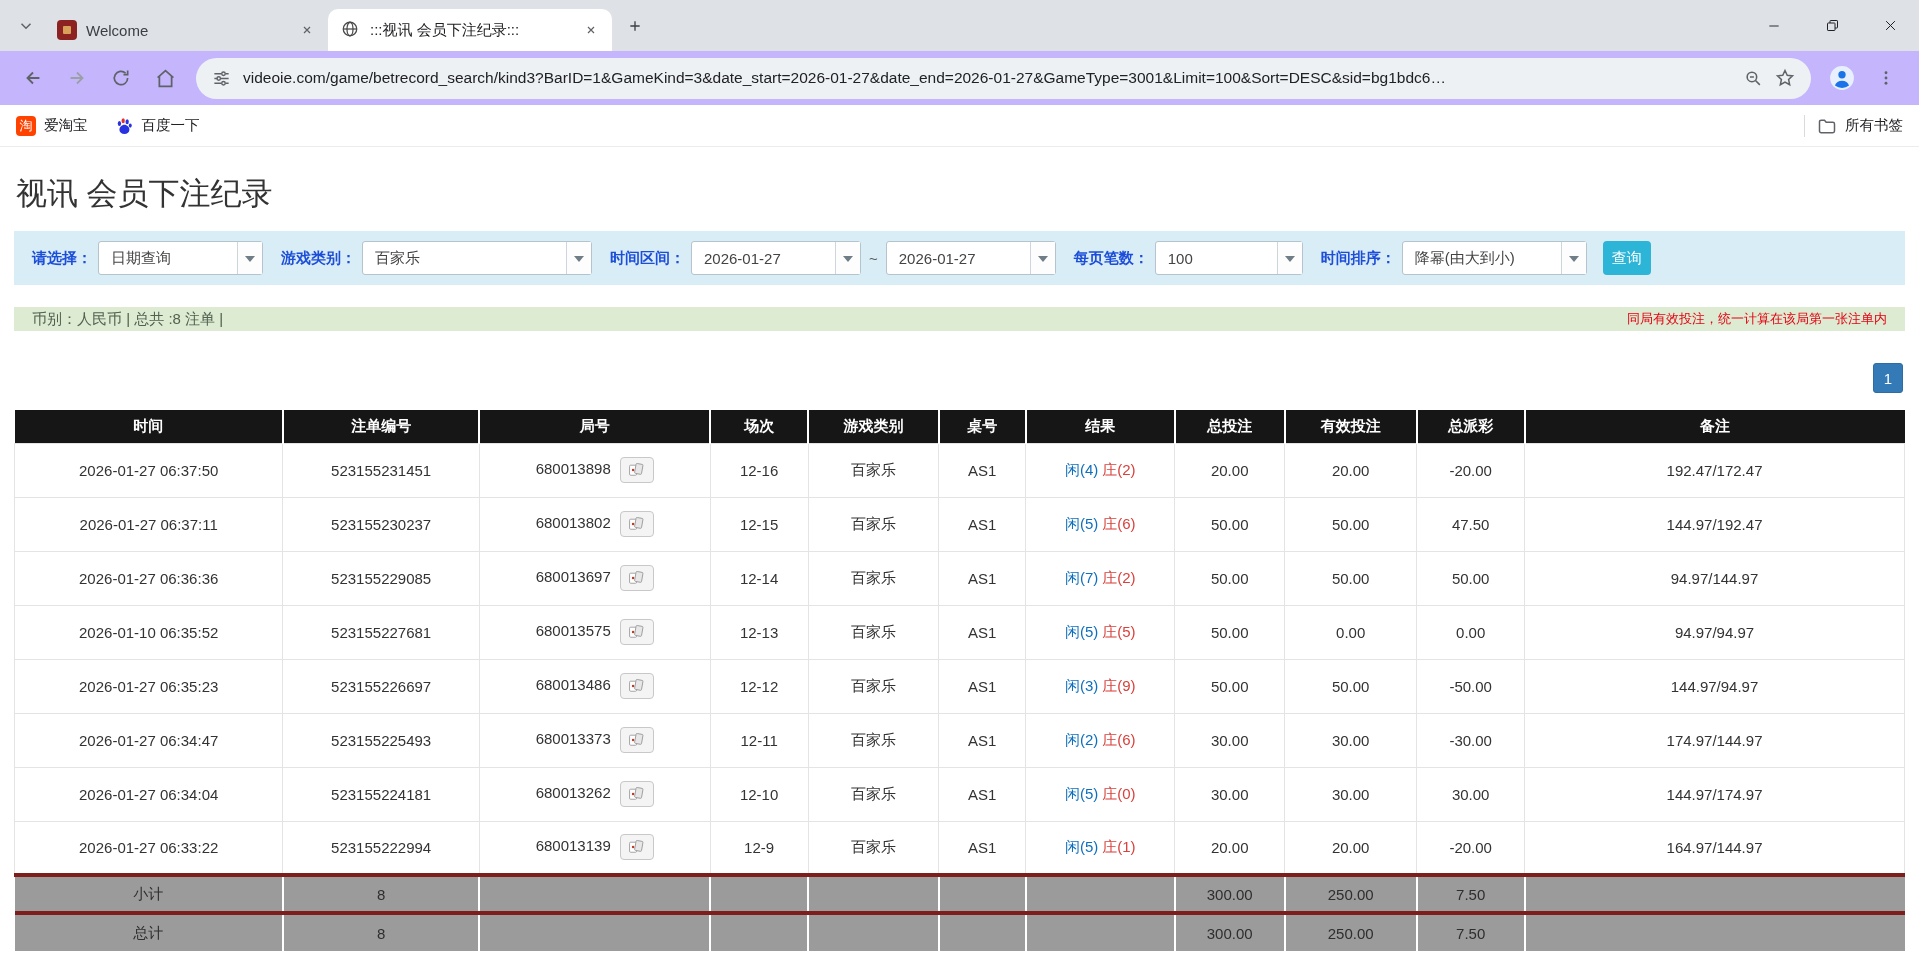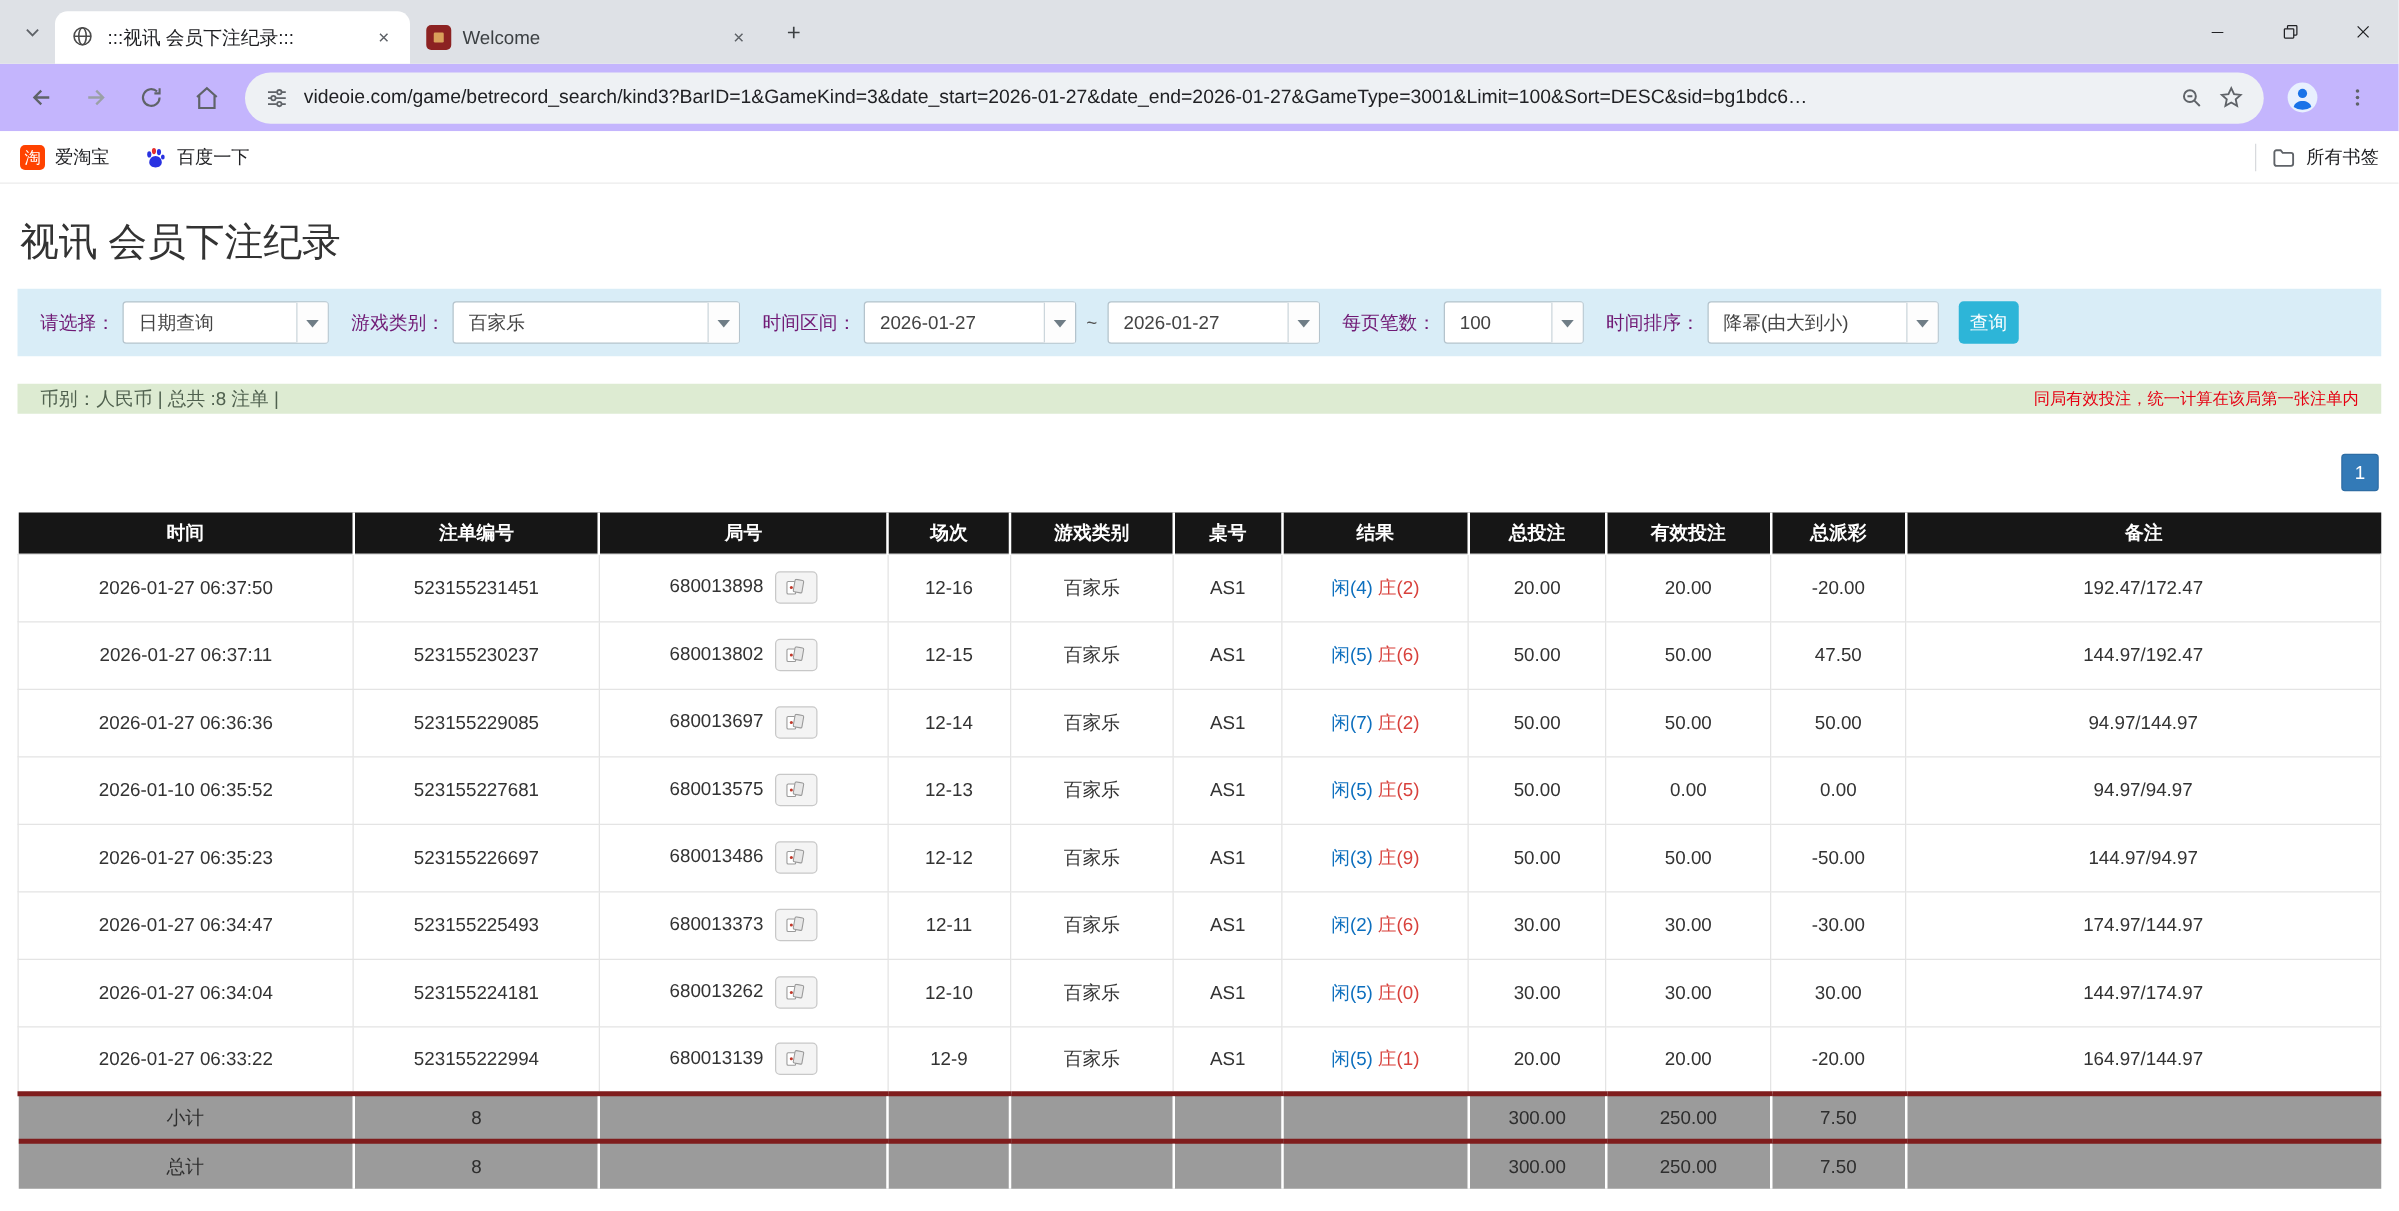--- a/index.html
+++ b/index.html
@@ -31,28 +31,28 @@
   .bm-icon { width:20px; height:20px; flex:none; }
   .taobao-icon { background:#ff4200; color:#fff; border-radius:4px; font-size:13px; display:flex; align-items:center; justify-content:center; }
   .bm-right { margin-left:auto; display:flex; align-items:center; gap:12px; font-size:14.5px; color:#202124; }
   .bm-divider { width:1px; height:22px; background:#d8dadd; }
 
   
   .page { padding:0 14px; }
   .page-title { font-size:31px; font-weight:500; color:#333; margin:26px 2px 16px; }
 
   .filterbar { background:#d9edf7; height:54px; display:flex; align-items:center; padding:0 10px; }
-  .flabel { font-size:15px; font-weight:normal; color:#701a75; margin:0 6px 0 18px; white-space:nowrap; }
+  .flabel { font-size:15px; font-weight:bold; color:#1d4ed8; margin:0 6px 0 18px; white-space:nowrap; }
   .flabel.first { margin-left:8px; }
   .sel { background:#fff; border:1px solid #b4c3cc; border-radius:3px; height:34px; display:flex; align-items:stretch; }
   .sel .val { display:flex; align-items:center; padding:0 12px; font-size:15px; color:#444; flex:1; white-space:nowrap; overflow:hidden; }
   .sel .arrow-box { width:25px; border-left:1px solid #ccd6dc; background:#fdfdfd; display:flex; align-items:center; justify-content:center; flex:none; }
   .caret { width:0; height:0; border:5px solid transparent; border-top:6px solid #6f7d86; margin-top:6px; }
   .tilde { font-size:15px; color:#555; margin:0 8px; }
-  .w165{width:165px} .w230{width:230px} .w170{width:170px} .w128{width:112px} .w185{width:185px}
+  .w165{width:165px} .w230{width:230px} .w170{width:170px} .w128{width:148px} .w185{width:185px}
   .btn-query { margin-left:16px; width:48px; height:34px; background:#2db5d8; border:none; border-radius:4px; color:#fff; font-size:15px; }
 
   .infobar { margin-top:22px; background:#ddebd2; height:24px; display:flex; align-items:center; padding:0 18px; font-size:15px; color:#50614f; }
   .notice { margin-left:auto; color:#e60012; font-size:13px; }
 
   .pagination { display:flex; justify-content:flex-end; margin:32px 2px 17px 0; }
   .page-btn { width:30px; height:30px; background:#337ab7; border:1px solid #2e6da4; border-radius:3px; color:#fff; font-size:15px; }
 
   table.bets { width:100%; border-collapse:collapse; table-layout:fixed; }
   .bets thead th { background:#161616; color:#fff; font-size:15px; font-weight:bold; height:33px; border-right:2px solid #fff; }
@@ -73,43 +73,43 @@
 
   <div class="tabbar">
     <button class="tab-search-btn">
       <span>
         <svg width="18" height="18" viewBox="0 0 24 24" fill="none" stroke="#5f6368" stroke-width="2">
             <path d="M6 9l6 6 6-6"></path>
           </svg>
       </span>
     </button>
 
+    <div class="tab">
+      <span class="favicon fav-welcome">
+        <svg width="12" height="12" viewBox="0 0 12 12">
+            <rect x="2" y="2" width="8" height="8" rx="1" fill="#d9a05a"></rect>
+          </svg>
+      </span>
+      <span class="tab-title">Welcome</span>
+      <button class="tab-close">
+        <svg width="12" height="12" viewBox="0 0 24 24" fill="none" stroke="#5f6368" stroke-width="2.4">
+            <path d="M6 6l12 12M18 6L6 18"></path>
+          </svg>
+      </button>
+    </div>
+
     <div class="tab active">
       <span class="favicon">
         <svg width="18" height="18" viewBox="0 0 24 24" fill="none" stroke="#4a4a4a" stroke-width="1.7">
             <circle cx="12" cy="12" r="9"></circle>
             <ellipse cx="12" cy="12" rx="4" ry="9"></ellipse>
             <path d="M3.5 12h17"></path>
           </svg>
       </span>
       <span class="tab-title">:::视讯 会员下注纪录:::</span>
-      <button class="tab-close">
-        <svg width="12" height="12" viewBox="0 0 24 24" fill="none" stroke="#5f6368" stroke-width="2.4">
-            <path d="M6 6l12 12M18 6L6 18"></path>
-          </svg>
-      </button>
-    </div>
-
-    <div class="tab">
-      <span class="favicon fav-welcome">
-        <svg width="12" height="12" viewBox="0 0 12 12">
-            <rect x="2" y="2" width="8" height="8" rx="1" fill="#d9a05a"></rect>
-          </svg>
-      </span>
-      <span class="tab-title">Welcome</span>
       <button class="tab-close">
         <svg width="12" height="12" viewBox="0 0 24 24" fill="none" stroke="#5f6368" stroke-width="2.4">
             <path d="M6 6l12 12M18 6L6 18"></path>
           </svg>
       </button>
     </div>
 
     <button class="newtab-btn">
       <svg width="16" height="16" viewBox="0 0 24 24" fill="none" stroke="#3c4043" stroke-width="2">
           <path d="M12 5v14M5 12h14"></path>

